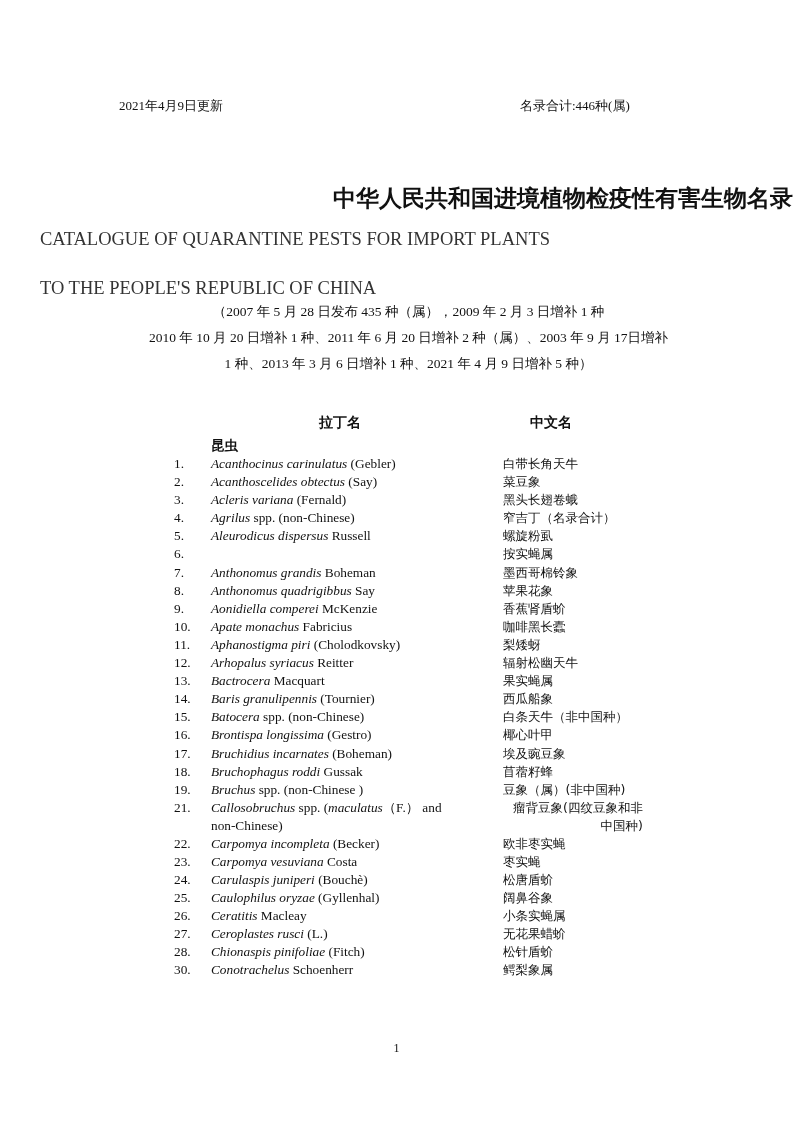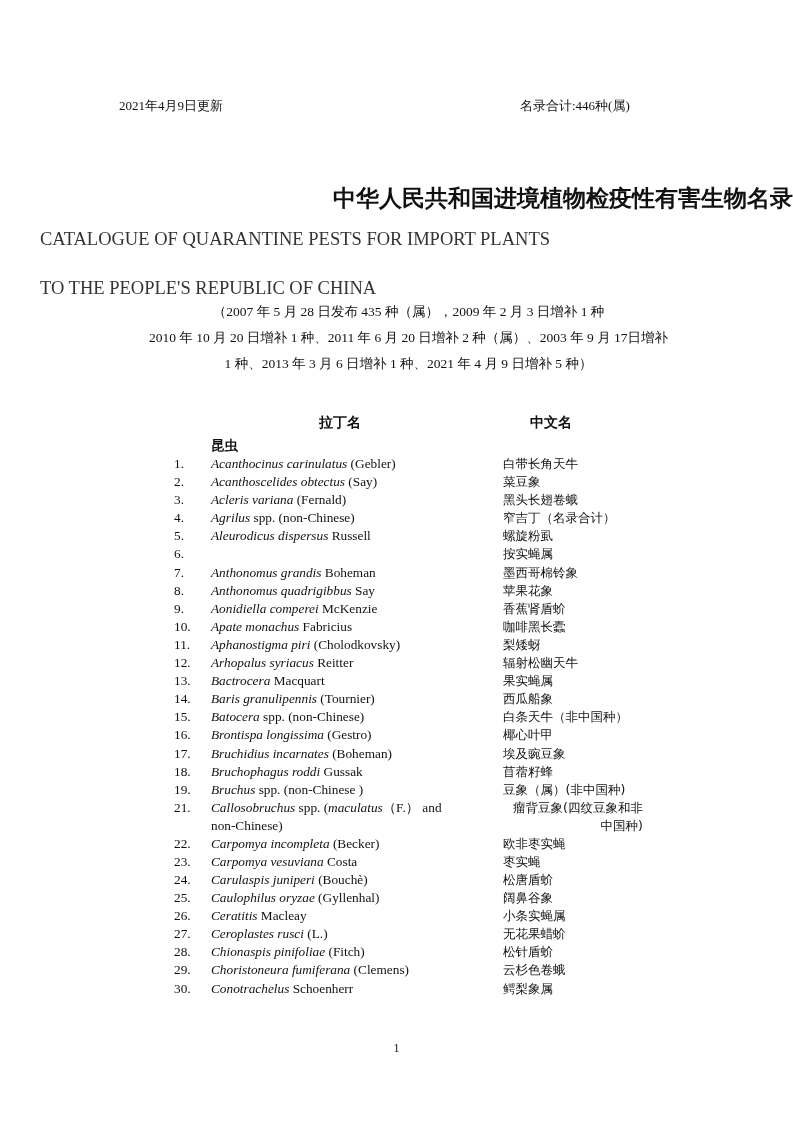--- a/index.html
+++ b/index.html
@@ -186,24 +186,19 @@
       <span class="num">27.</span>
       <span class="latin"><i>Ceroplastes rusci</i><span> (L.)</span></span>
       <span class="zh">无花果蜡蚧</span>
     </div>
     <div class="row">
       <span class="num">28.</span>
       <span class="latin"><i>Chionaspis pinifoliae</i><span> (Fitch)</span></span>
       <span class="zh">松针盾蚧</span>
     </div>
     <div class="row">
-      <span class="num">29.</span>
-      <span class="latin"><i>Choristoneura fumiferana</i><span> (Clemens)</span></span>
-      <span class="zh">云杉色卷蛾</span>
-    </div>
-    <div class="row">
       <span class="num">30.</span>
       <span class="latin"><i>Conotrachelus</i><span> Schoenherr</span></span>
       <span class="zh">鳄梨象属</span>
     </div>
   </div>
 
 <div class="pageno">1</div>
 
 </body></html>

